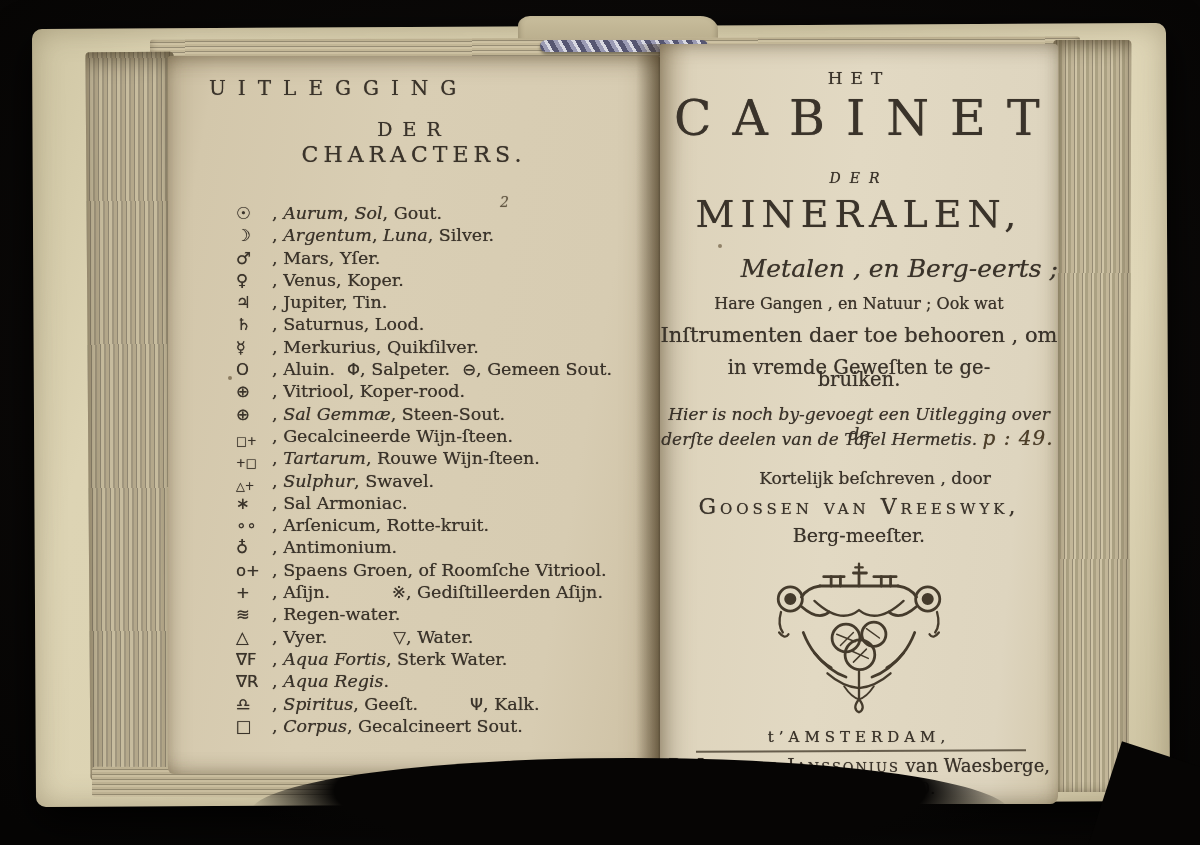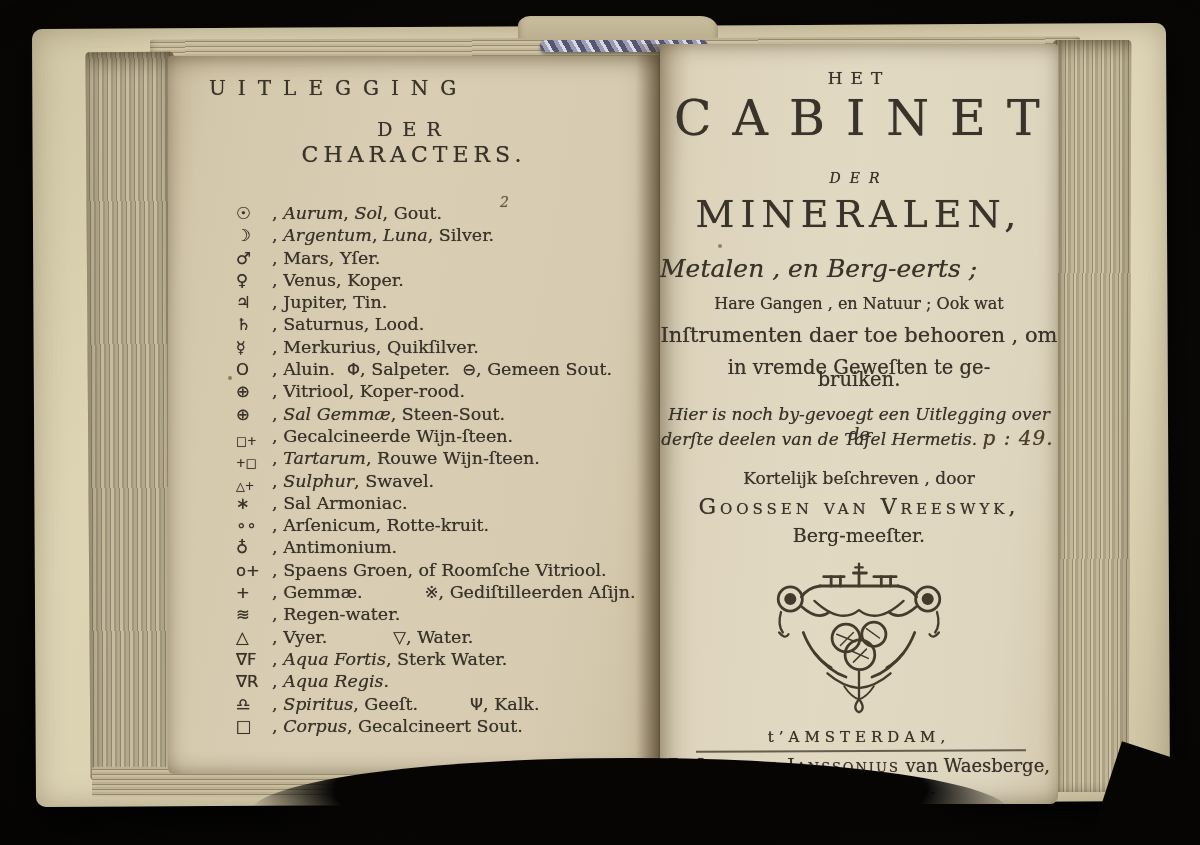--- a/index.html
+++ b/index.html
@@ -93,29 +93,29 @@
   .stackg span{font-size:11.5px;}
   .it{font-style:italic;}
   .sp{display:inline-block;}
   .hw{font-style:italic;color:rgba(92,78,52,.55);font-size:14px;}
   .fleck{width:4px;height:4px;border-radius:50%;background:rgba(80,62,35,.55);}
   
   .rp-het{left:0;top:24px;width:100%;text-align:center;font-size:17px;letter-spacing:8px;}
   .rp-cab{left:0;top:46px;width:100%;text-align:center;font-size:49px;letter-spacing:21px;text-indent:14px;}
   .rp-der{left:0;top:126px;width:100%;text-align:center;font-size:14px;letter-spacing:9px;font-style:italic;}
   .rp-min{left:0;top:148px;width:100%;text-align:center;font-size:38px;letter-spacing:6px;}
-  .rp-sub{left:0;top:210px;width:100%;text-align:left;font-size:25px;font-style:italic;}
+  .rp-sub{left:0;top:210px;width:100%;text-align:right;font-size:25px;font-style:italic;}
   .rp-d1{left:0;top:250px;width:100%;text-align:center;font-size:16px;}
   .rp-d2{left:0;top:279px;width:100%;text-align:center;font-size:21px;}
   .rp-d3{left:0;top:286px;width:100%;text-align:center;font-size:19.5px;margin-top:26px;}
   .rp-d4{left:0;top:324px;width:100%;text-align:center;font-size:19.5px;}
   .rp-n1{left:0;top:360px;width:100%;text-align:center;font-size:17px;font-style:italic;}
   .rp-n2{left:-20px;top:382px;width:100%;text-align:center;font-size:17px;font-style:italic;white-space:nowrap;}
   .hwref{font-style:italic;color:#4e3f28;font-size:20px;letter-spacing:1px;}
-  .rp-kort{left:0;top:424px;width:100%;text-align:center;font-size:17px;}
+  .rp-kort{left:0;top:424px;width:100%;text-align:center;font-size:17px;padding-left:16px;}
   .rp-auth{left:0;top:450px;width:100%;text-align:center;font-size:22px;font-variant:small-caps;letter-spacing:4px;}
   .rp-bm{left:0;top:480px;width:100%;text-align:center;font-size:19px;}
   .vignette{left:106px;top:516px;}
   .rp-city{left:0;top:684px;width:100%;text-align:center;font-size:15px;letter-spacing:5px;}
   .rp-rule{left:36px;top:706px;width:330px;height:1.5px;background:rgba(62,52,38,.75);transform:rotate(-.3deg);}
   .rp-pub{left:0;top:711px;width:100%;text-align:center;font-size:18px;white-space:nowrap;}
   .rp-pub .sc{font-variant:small-caps;letter-spacing:2px;}
   .rp-water{left:0;top:734px;width:100%;text-align:center;font-size:17px;}
 </style>
 </head>
@@ -144,21 +144,21 @@
       <div class="row"><span class="glyph lead">O</span><span>, Aluin.</span><span class="sp" style="width: 12px;"></span><span class="glyph">Φ</span><span>, Salpeter.</span><span class="sp" style="width: 12px;"></span><span class="glyph">⊖</span><span>, Gemeen Sout.</span></div>
       <div class="row"><span class="glyph lead">⊕</span><span>, Vitriool, Koper-rood.</span></div>
       <div class="row"><span class="glyph lead">⊕</span><span>, </span><span class="it">Sal Gemmæ</span><span>, Steen-Sout.</span></div>
       <div class="row"><span class="glyph stackg lead"><span>□</span><span>+</span></span><span>, Gecalcineerde Wijn-ſteen.</span></div>
       <div class="row"><span class="glyph stackg lead"><span>+</span><span>□</span></span><span>, </span><span class="it">Tartarum</span><span>, Rouwe Wijn-ſteen.</span></div>
       <div class="row"><span class="glyph stackg lead"><span>△</span><span>+</span></span><span>, </span><span class="it">Sulphur</span><span>, Swavel.</span></div>
       <div class="row"><span class="glyph lead">∗</span><span>, Sal Armoniac.</span></div>
       <div class="row"><span class="glyph lead">∘∘</span><span>, Arſenicum, Rotte-kruit.</span></div>
       <div class="row"><span class="glyph lead">♁</span><span>, Antimonium.</span></div>
       <div class="row"><span class="glyph lead">o+</span><span>, Spaens Groen, of Roomſche Vitriool.</span></div>
-      <div class="row"><span class="glyph lead">+</span><span>, Gemmæ.</span><span class="sp" style="width: 62px;"></span><span class="glyph">※</span><span>, Gediſtilleerden Aſijn.</span></div>
+      <div class="row"><span class="glyph lead">+</span><span>, Aſijn.</span><span class="sp" style="width: 62px;"></span><span class="glyph">※</span><span>, Gediſtilleerden Aſijn.</span></div>
       <div class="row"><span class="glyph lead">≋</span><span>, Regen-water.</span></div>
       <div class="row"><span class="glyph lead">△</span><span>, Vyer.</span><span class="sp" style="width: 66px;"></span><span class="glyph">▽</span><span>, Water.</span></div>
       <div class="row"><span class="glyph lead">∇F</span><span>, </span><span class="it">Aqua Fortis</span><span>, Sterk Water.</span></div>
       <div class="row"><span class="glyph lead">∇R</span><span>, </span><span class="it">Aqua Regis</span><span>.</span></div>
       <div class="row"><span class="glyph lead">♎</span><span>, </span><span class="it">Spiritus</span><span>, Geeſt.</span><span class="sp" style="width: 52px;"></span><span class="glyph">Ψ</span><span>, Kalk.</span></div>
       <div class="row"><span class="glyph lead">□</span><span>, </span><span class="it">Corpus</span><span>, Gecalcineert Sout.</span></div>
     </div>
   <div class="abs hw" style="left:332px;top:138px;">2</div>
   <div class="abs fleck" style="left:60px;top:320px;"></div>
 </div>

